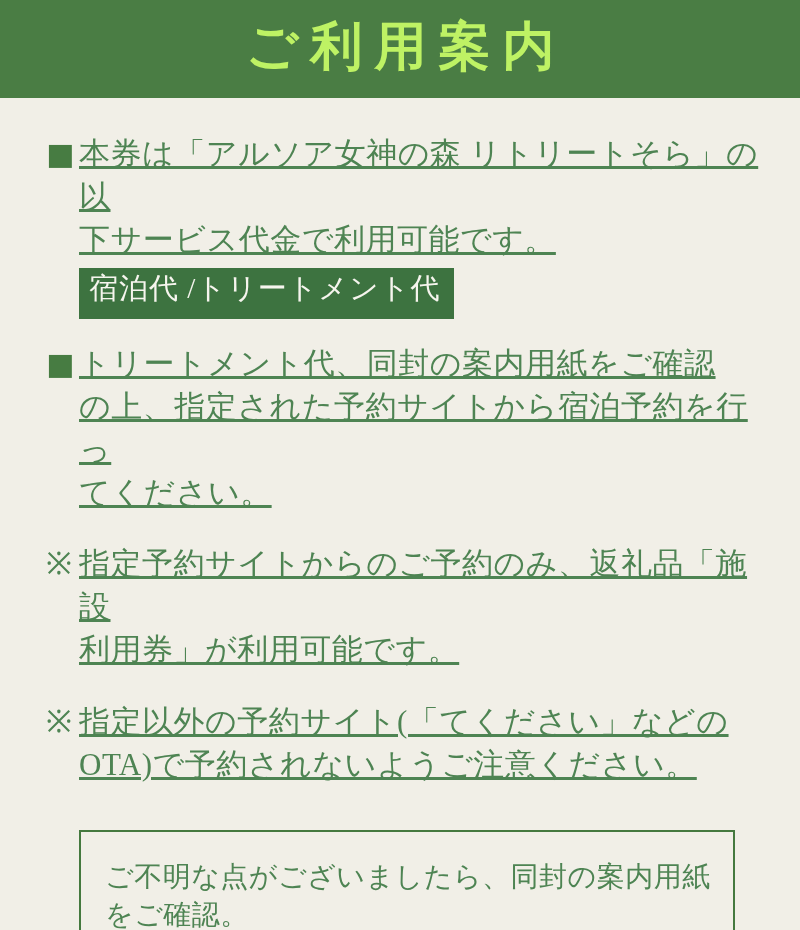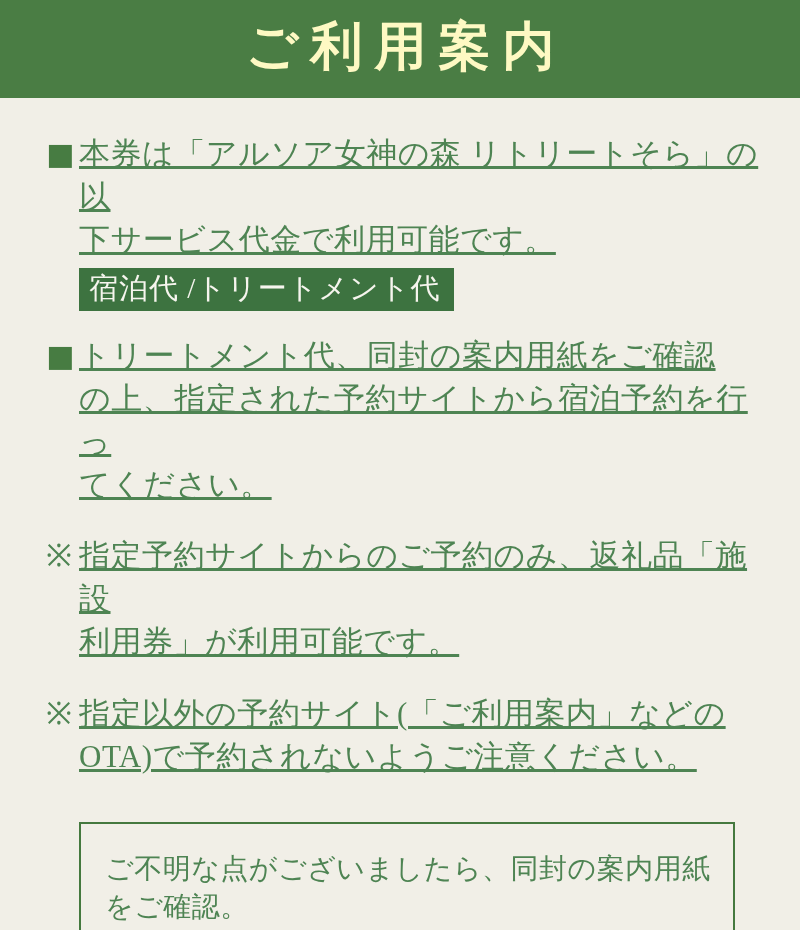--- a/index.html
+++ b/index.html
@@ -20,21 +20,21 @@
   
   .header {
     width: 100%;
     height: 98px;
     background: #4a7d44;
     display: flex;
     align-items: center;
     justify-content: center;
   }
   .header .title {
-    color: #fef9c3;
+    color: #bef264;
     font-size: 52px;
     font-weight: 600;
     letter-spacing: 12px;
     text-indent: 12px;
     line-height: 1;
     padding-bottom: 4px;
   }
   
   .content {
     padding: 0 34px 0 46px;
@@ -69,21 +69,21 @@
   .sec-3 { margin-top: 28px; }
   .sec-4 { margin-top: 29px; }
   
   .badge {
     display: inline-block;
     margin-top: 7px;
     background: #3d7340;
     color: #f6f5ee;
     font-size: 29px;
     line-height: 1;
-    padding: 6px 14px 8px 10px;
+    padding: 6px 14px 16px 10px;
     letter-spacing: 1px;
   }
   
   .contact-box {
     margin: 44px 31px 0 33px;
     border: 2px solid #45793f;
     padding: 26px 10px 22px 24px;
     color: #4e8453;
     box-sizing: border-box;
     height: 252px;
@@ -122,21 +122,21 @@
     </div>
 
     <div class="section sec-3">
       <span class="marker kome">※</span>
       <div class="stext">指定予約サイトからのご予約のみ、返礼品「施設
 利用券」が利用可能です。</div>
     </div>
 
     <div class="section sec-4">
       <span class="marker kome">※</span>
-      <div class="stext">指定以外の予約サイト(「ご利用案内」などの
+      <div class="stext">指定以外の予約サイト(「てください」などの
 OTA)で予約されないようご注意ください。</div>
     </div>
 
     <div class="contact-box">
       <div class="intro">ご不明な点がございましたら、同封の案内用紙をご確認。</div>
 
     </div>
 
   </div>
 </div>

